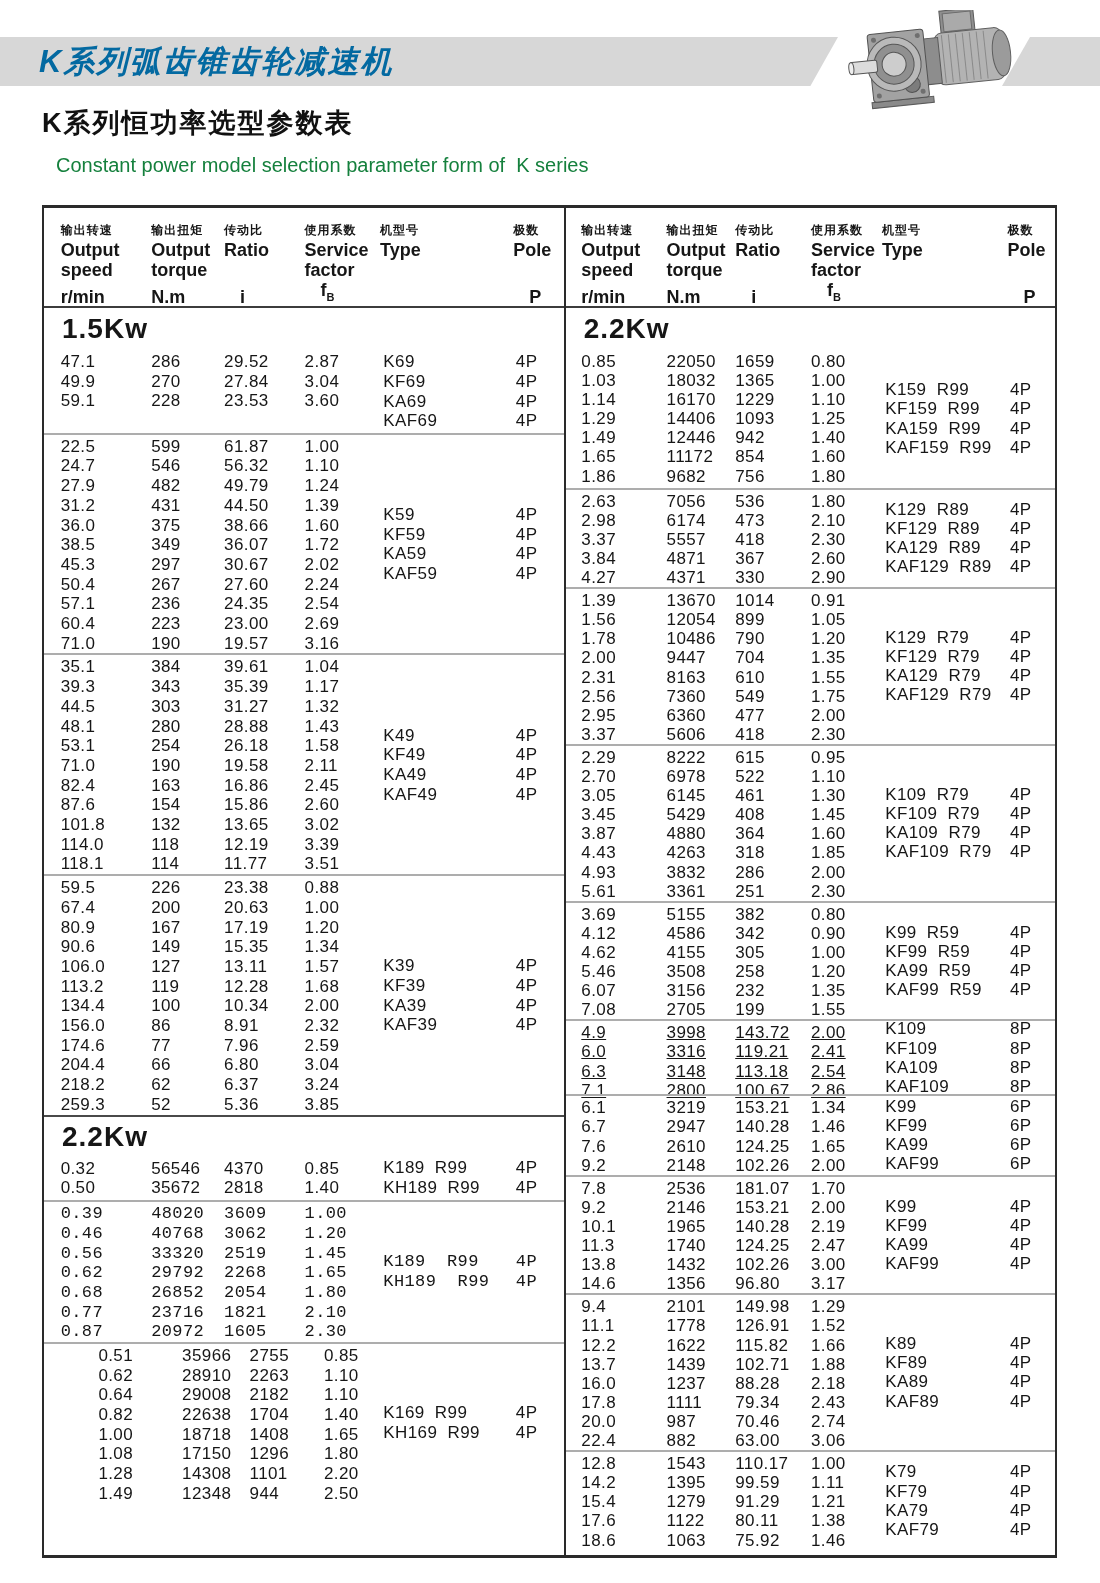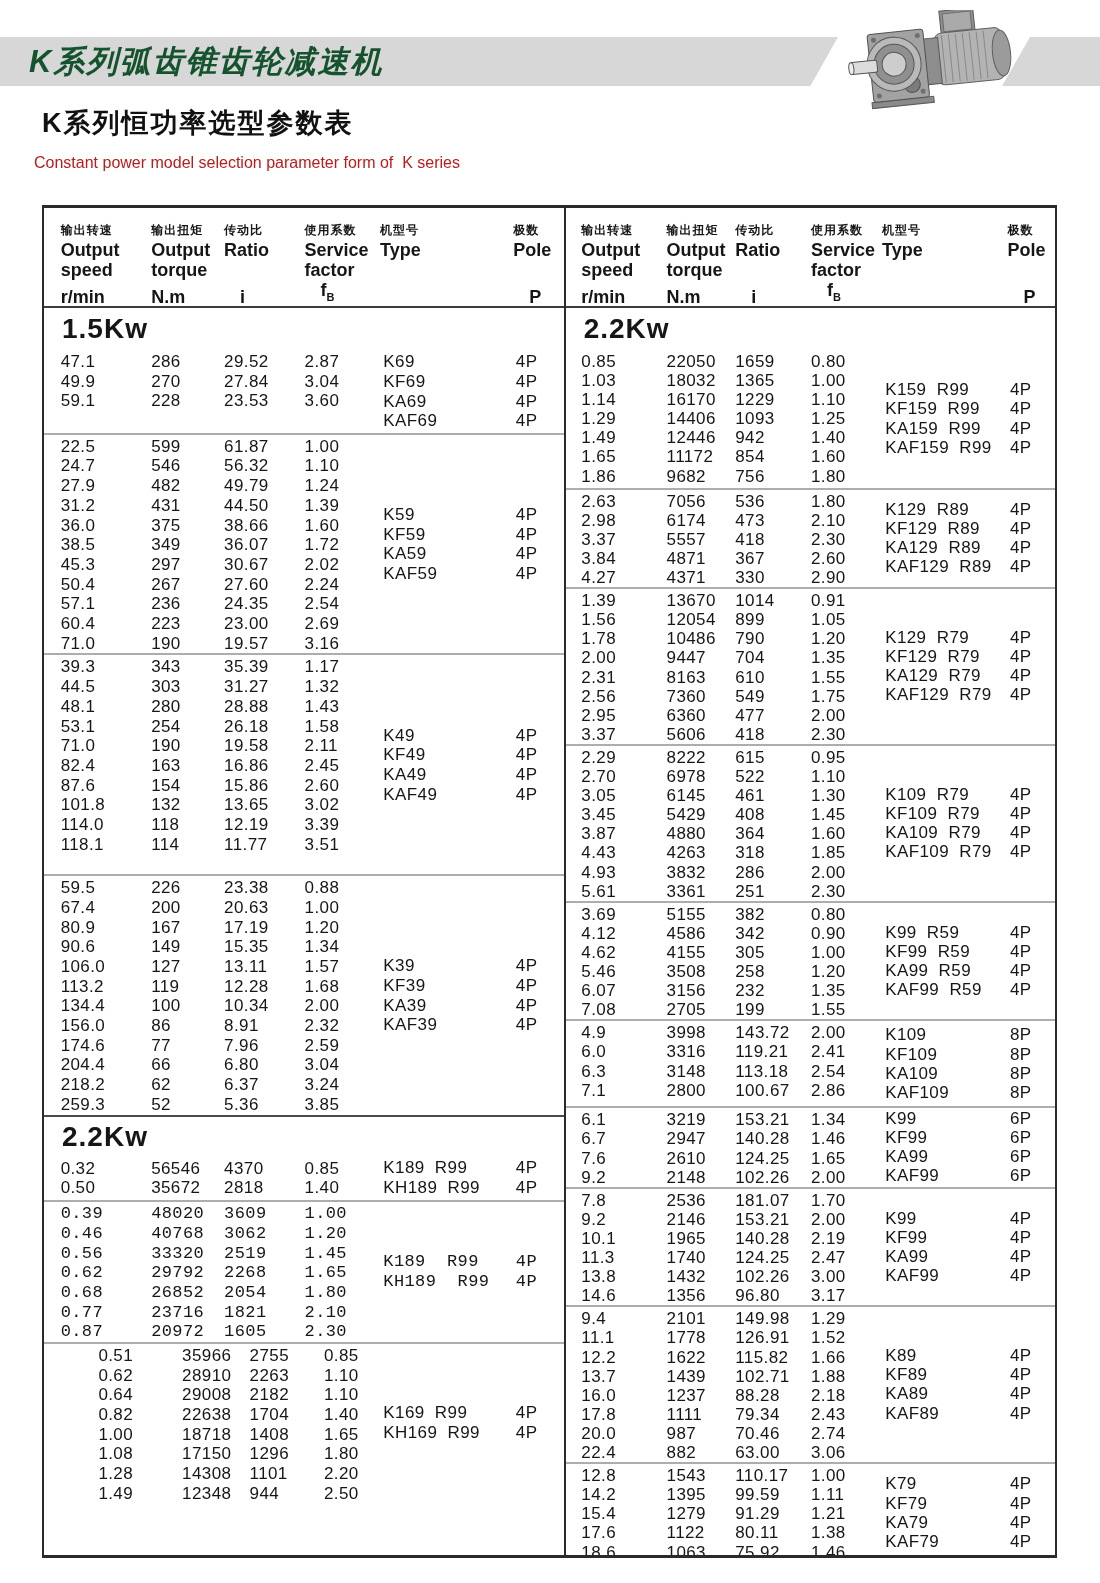--- a/index.html
+++ b/index.html
@@ -2,29 +2,29 @@
 <html><head>
 <meta charset="utf-8">
 <style>
   html,body{margin:0;padding:0;background:#ffffff;}
   .page{position:relative;width:1100px;height:1583px;background:#ffffff;overflow:hidden;
         font-family:"Liberation Sans", sans-serif;color:#161616;}
 
   
   .band{position:absolute;left:0;top:37px;width:838px;height:49px;background:#d7d7d7;
         clip-path:polygon(0 0,100% 0,96.7% 100%,0 100%);}
-  .band-title{line-height:49px;padding-left:29px;font-size:31px;font-weight:bold;font-style:italic;
-        letter-spacing:2px;color:#14532d;white-space:nowrap;}
+  .band-title{line-height:49px;padding-left:39px;font-size:31px;font-weight:bold;font-style:italic;
+        letter-spacing:2px;color:#0369a1;white-space:nowrap;}
   .band-accent{position:absolute;left:1002px;top:37px;width:98px;height:49px;background:#d7d7d7;
         clip-path:polygon(28px 0,100% 0,100% 100%,0 100%);}
   .machine{position:absolute;left:848px;top:10px;width:172px;height:102px;}
 
   
   .title-zh{position:absolute;left:42px;top:105px;font-size:27px;font-weight:bold;letter-spacing:2px;color:#111;}
-  .title-en{position:absolute;left:34px;top:154px;font-size:16px;color:#b91c1c;white-space:pre;}
+  .title-en{position:absolute;left:56px;top:154px;font-size:20px;color:#15803d;white-space:pre;}
 
   
   .tableWrap{position:absolute;left:42px;top:205px;width:1015px;height:1353px;box-sizing:border-box;
         border:2px solid #2a2a2a;border-top-width:3px;border-bottom-width:3px;display:flex;}
   .half{box-sizing:border-box;overflow:hidden;position:relative;}
   .half-left{width:51.4%;--rh:19.7px;}
   .half-right{width:48.6%;border-left:2px solid #2a2a2a;--rh:19.1px;}
 
   
   .hdr{height:100px;box-sizing:border-box;border-bottom:2px solid #3c3c3c;
@@ -254,20 +254,26 @@
               <span class="tpole">4P</span>
             </div>
             <div class="trow">
               <span class="ttype">KAF59</span>
               <span class="tpole">4P</span>
             </div>
           </div>
         </div>
         <div class="blk sep" style="height: 220.7px;">
           <div class="nrow">
+            <div class="ncell">35.1</div>
+            <div class="ncell">384</div>
+            <div class="ncell">39.61</div>
+            <div class="ncell">1.04</div>
+          </div>
+          <div class="nrow">
             <div class="ncell">39.3</div>
             <div class="ncell">343</div>
             <div class="ncell">35.39</div>
             <div class="ncell">1.17</div>
           </div>
           <div class="nrow">
             <div class="ncell">44.5</div>
             <div class="ncell">303</div>
             <div class="ncell">31.27</div>
             <div class="ncell">1.32</div>
@@ -905,21 +911,21 @@
             <div class="trow">
               <span class="ttype">KA99  R59</span>
               <span class="tpole">4P</span>
             </div>
             <div class="trow">
               <span class="ttype">KAF99  R59</span>
               <span class="tpole">4P</span>
             </div>
           </div>
         </div>
-        <div class="blk sep" style="height: 87px;">
+        <div class="blk sep" style="height: 75px; text-decoration: underline;">
           <div class="nrow">
             <div class="ncell">4.9</div>
             <div class="ncell">3998</div>
             <div class="ncell">143.72</div>
             <div class="ncell">2.00</div>
           </div>
           <div class="nrow">
             <div class="ncell">6.0</div>
             <div class="ncell">3316</div>
             <div class="ncell">119.21</div>

